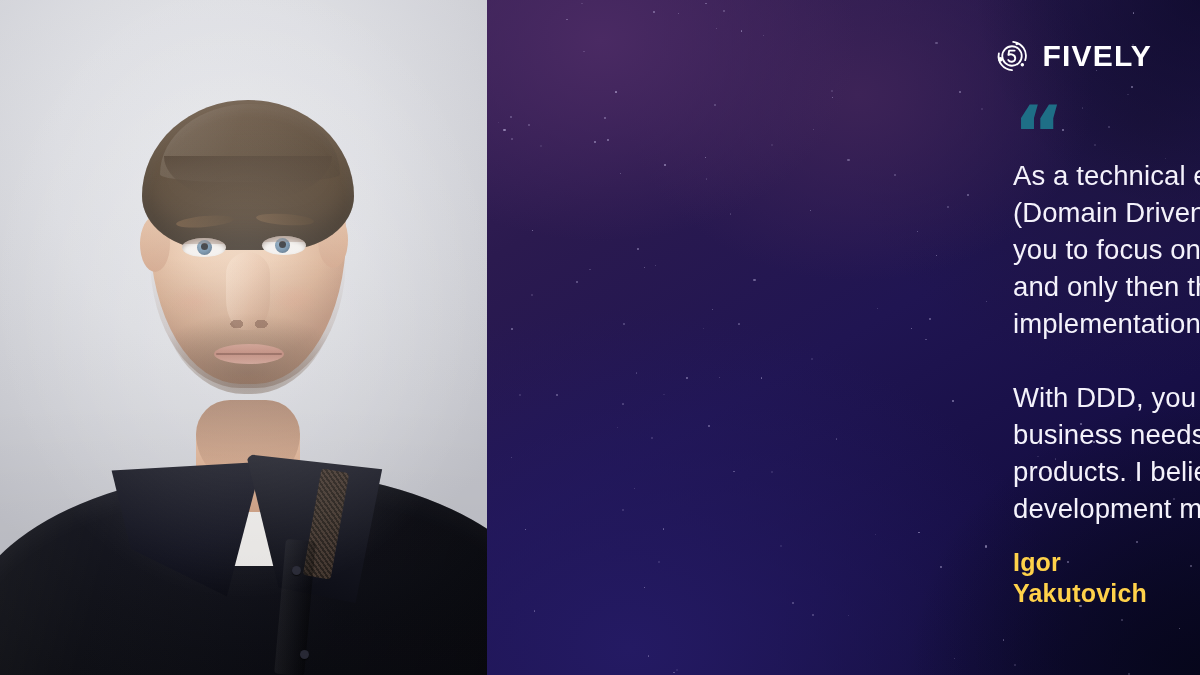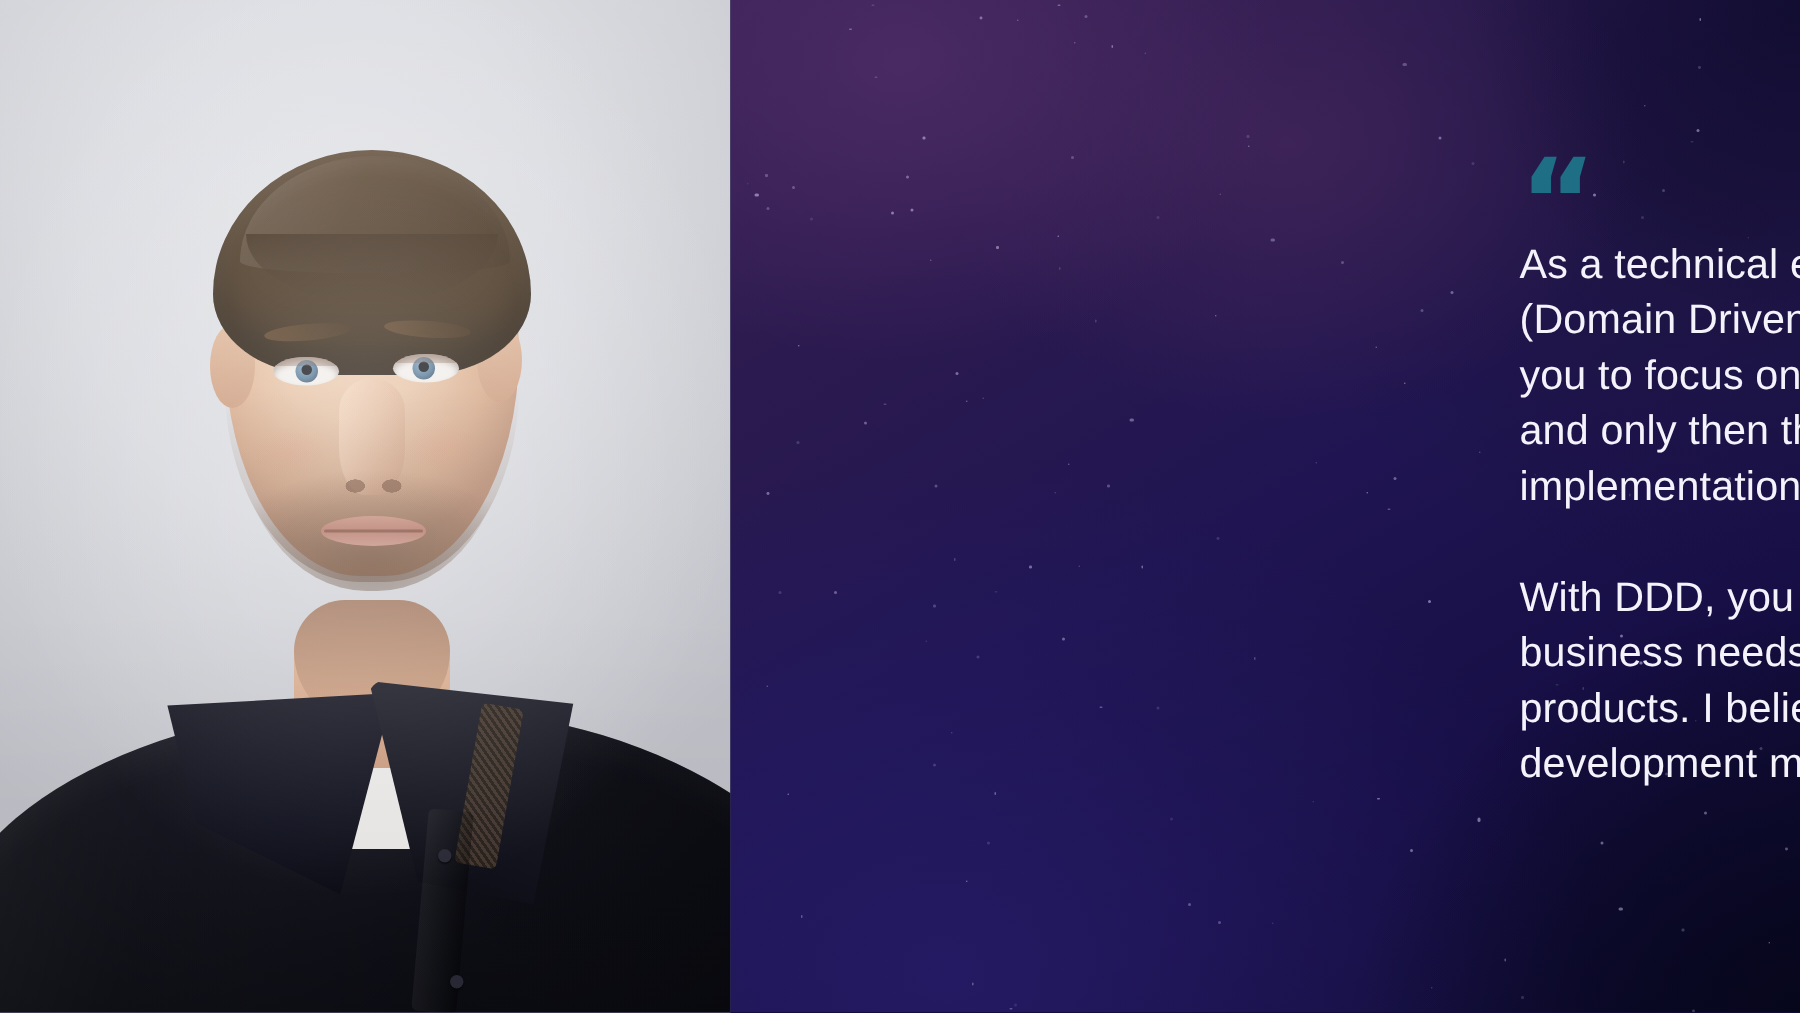--- a/index.html
+++ b/index.html
@@ -492,29 +492,42 @@
         <i style="left:464.8px;top:399.6px;width:2.1px;height:2.1px;opacity:0.77"></i>
         <i style="left:580.3px;top:429.0px;width:2.2px;height:2.2px;opacity:0.28"></i>
         <i style="left:199.4px;top:376.8px;width:1.8px;height:1.8px;opacity:0.67"></i>
         <i style="left:665.1px;top:317.6px;width:2.0px;height:2.0px;opacity:0.40"></i>
         <i style="left:649.0px;top:540.8px;width:2.4px;height:2.4px;opacity:0.61"></i>
         <i style="left:128.2px;top:91.3px;width:1.7px;height:1.7px;opacity:0.76"></i>
       </div>
 
     <div class="content">
 
+      <div class="logo-row">
+        <svg class="logo-mark" viewBox="0 0 48 48">
+          <circle cx="24" cy="24" r="13" fill="none" stroke="#ffffff" stroke-width="2.4"></circle>
+          <path d="M6.5 20.5 A18.5 18.5 0 0 0 24 42.8" fill="none" stroke="#ffffff" stroke-width="2.4" stroke-linecap="round"></path>
+          <path d="M41.6 29.5 A18.5 18.5 0 0 0 25.5 5.3" fill="none" stroke="#ffffff" stroke-width="2.4" stroke-linecap="round"></path>
+          <circle cx="8.6" cy="28.4" r="3.1" fill="#ffffff"></circle>
+          <circle cx="37.8" cy="35.6" r="2.3" fill="#ffffff"></circle>
+          <circle cx="30.4" cy="7.8" r="1.8" fill="#ffffff"></circle>
+          <path d="M27.5 16.8 H20.2 L19.2 22.6 Q22.0 21.2 24.5 22.1 Q28.6 23.5 28.3 27.3 Q28.0 31.2 23.9 31.6 Q20.6 31.9 19.0 29.3" fill="none" stroke="#ffffff" stroke-width="2.5" stroke-linecap="round" stroke-linejoin="round"></path>
+        </svg>
+        <span class="logo-word">FIVELY</span>
+      </div>
 
       <div class="quote-mark" style="top:96px">
         <span class="qm-inner">“</span>
       </div>
 
       <div class="quote-body">
         <p class="quote-p">As a technical expert, I truly believe in using DDD (Domain Driven Design) methodology. It allows you to focus on the needs of the business first, and only then think about the nuances of implementation.</p>
         <p class="quote-p">With DDD, you can fully cover customers' business needs and develop game-changing products. I believe that it’s the back-end development model of the future!</p>
       </div>
 
       <div class="attribution">
+        <div class="author-name">Igor Yakutovich</div>
       </div>
 
     </div>
   </div>
 
 </div>
 
 </body></html>

